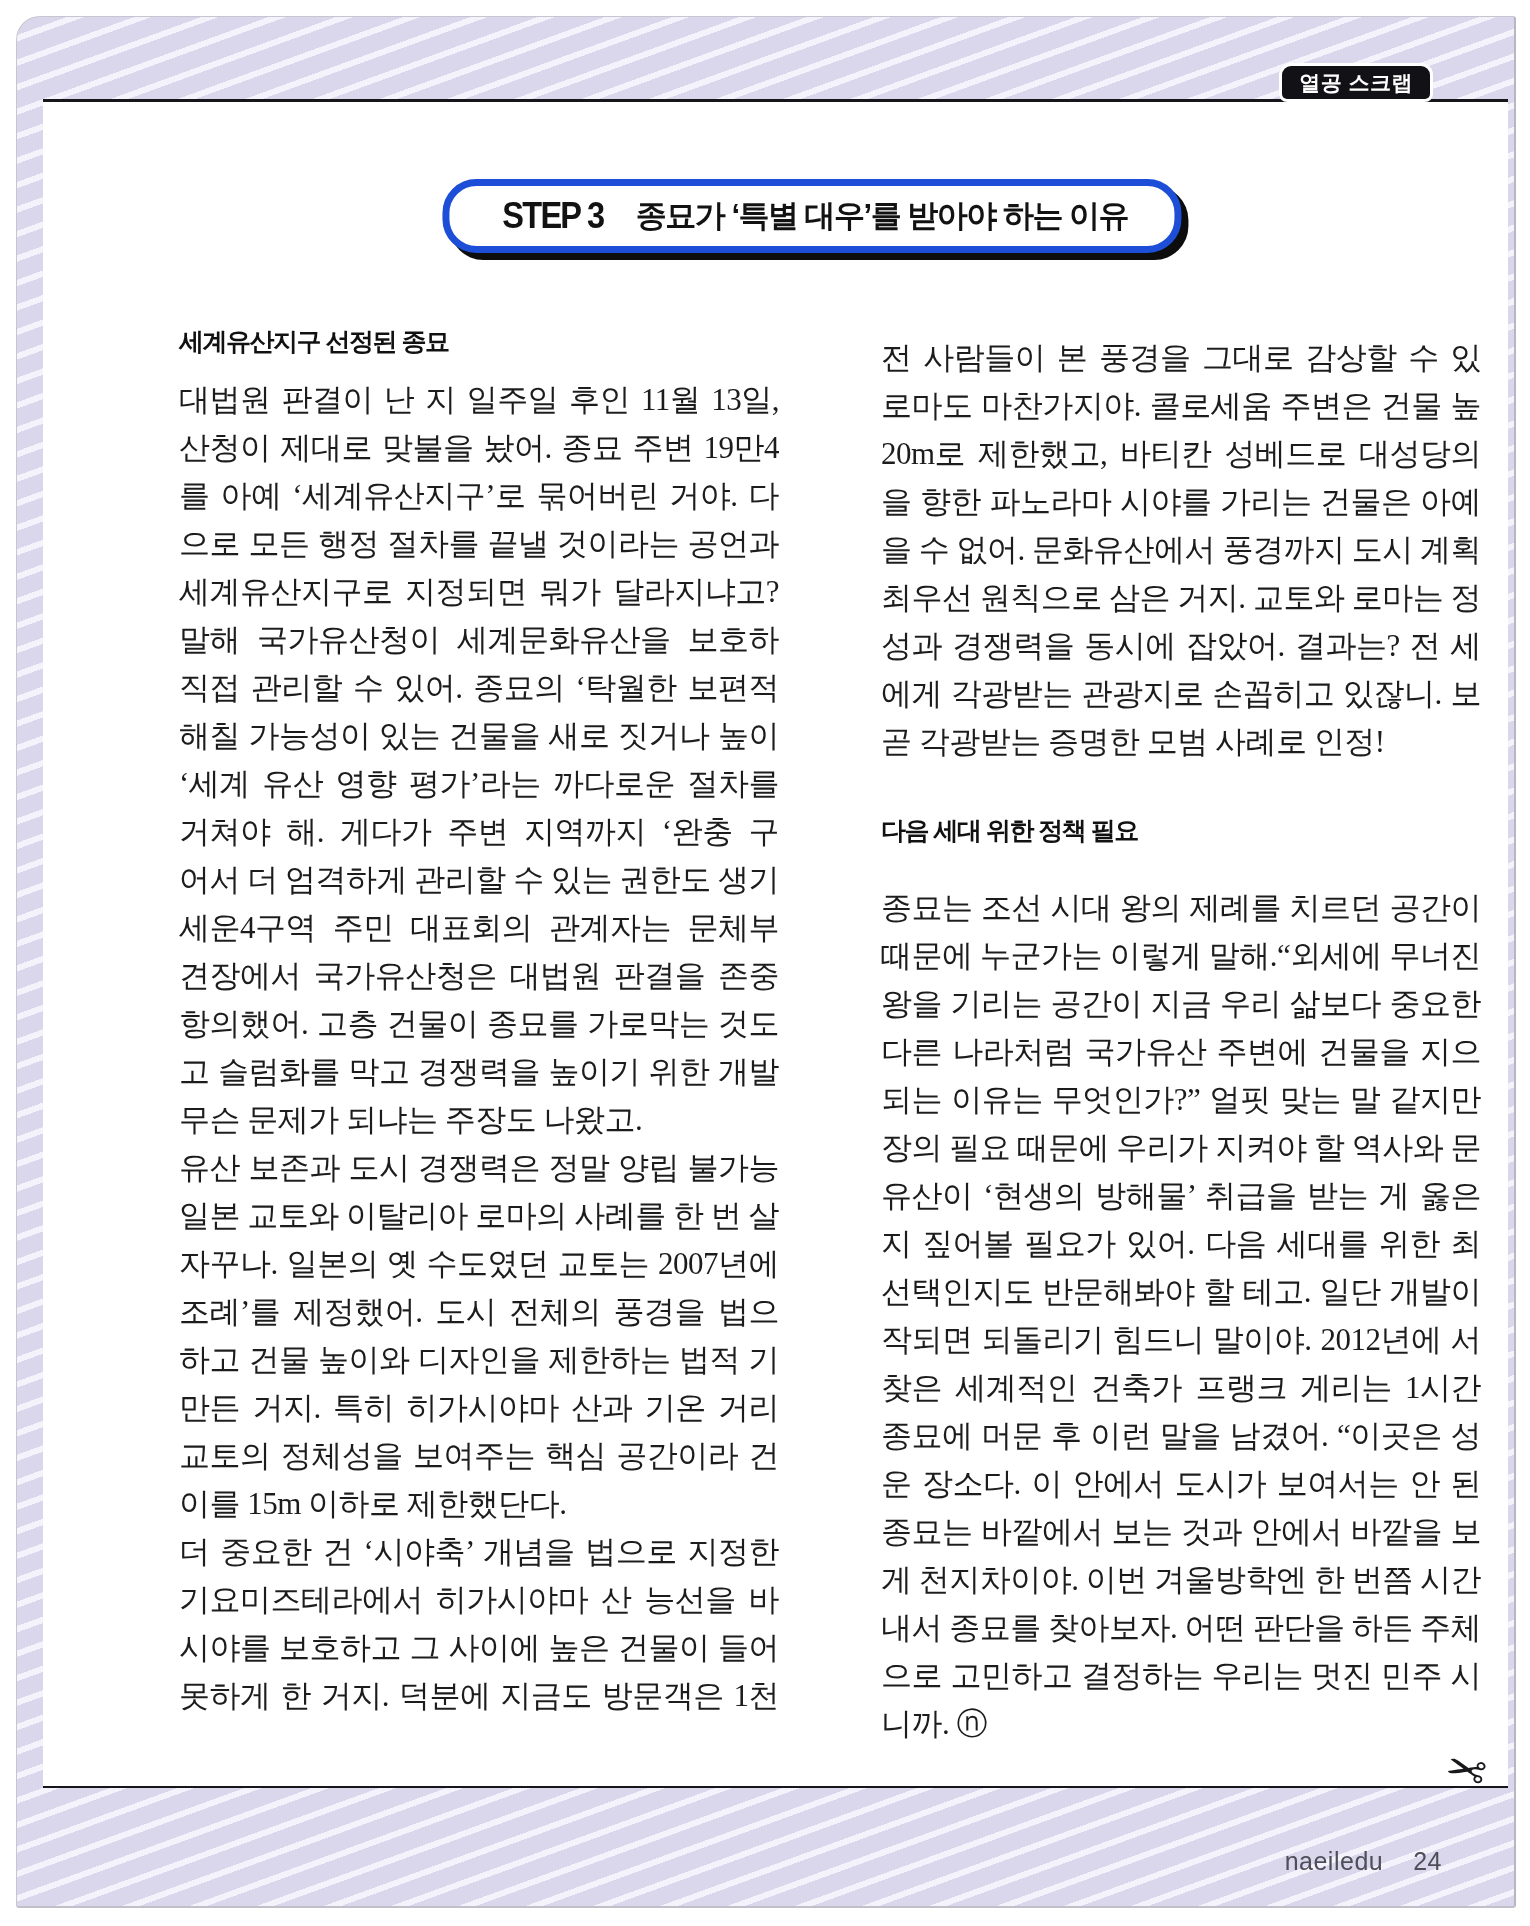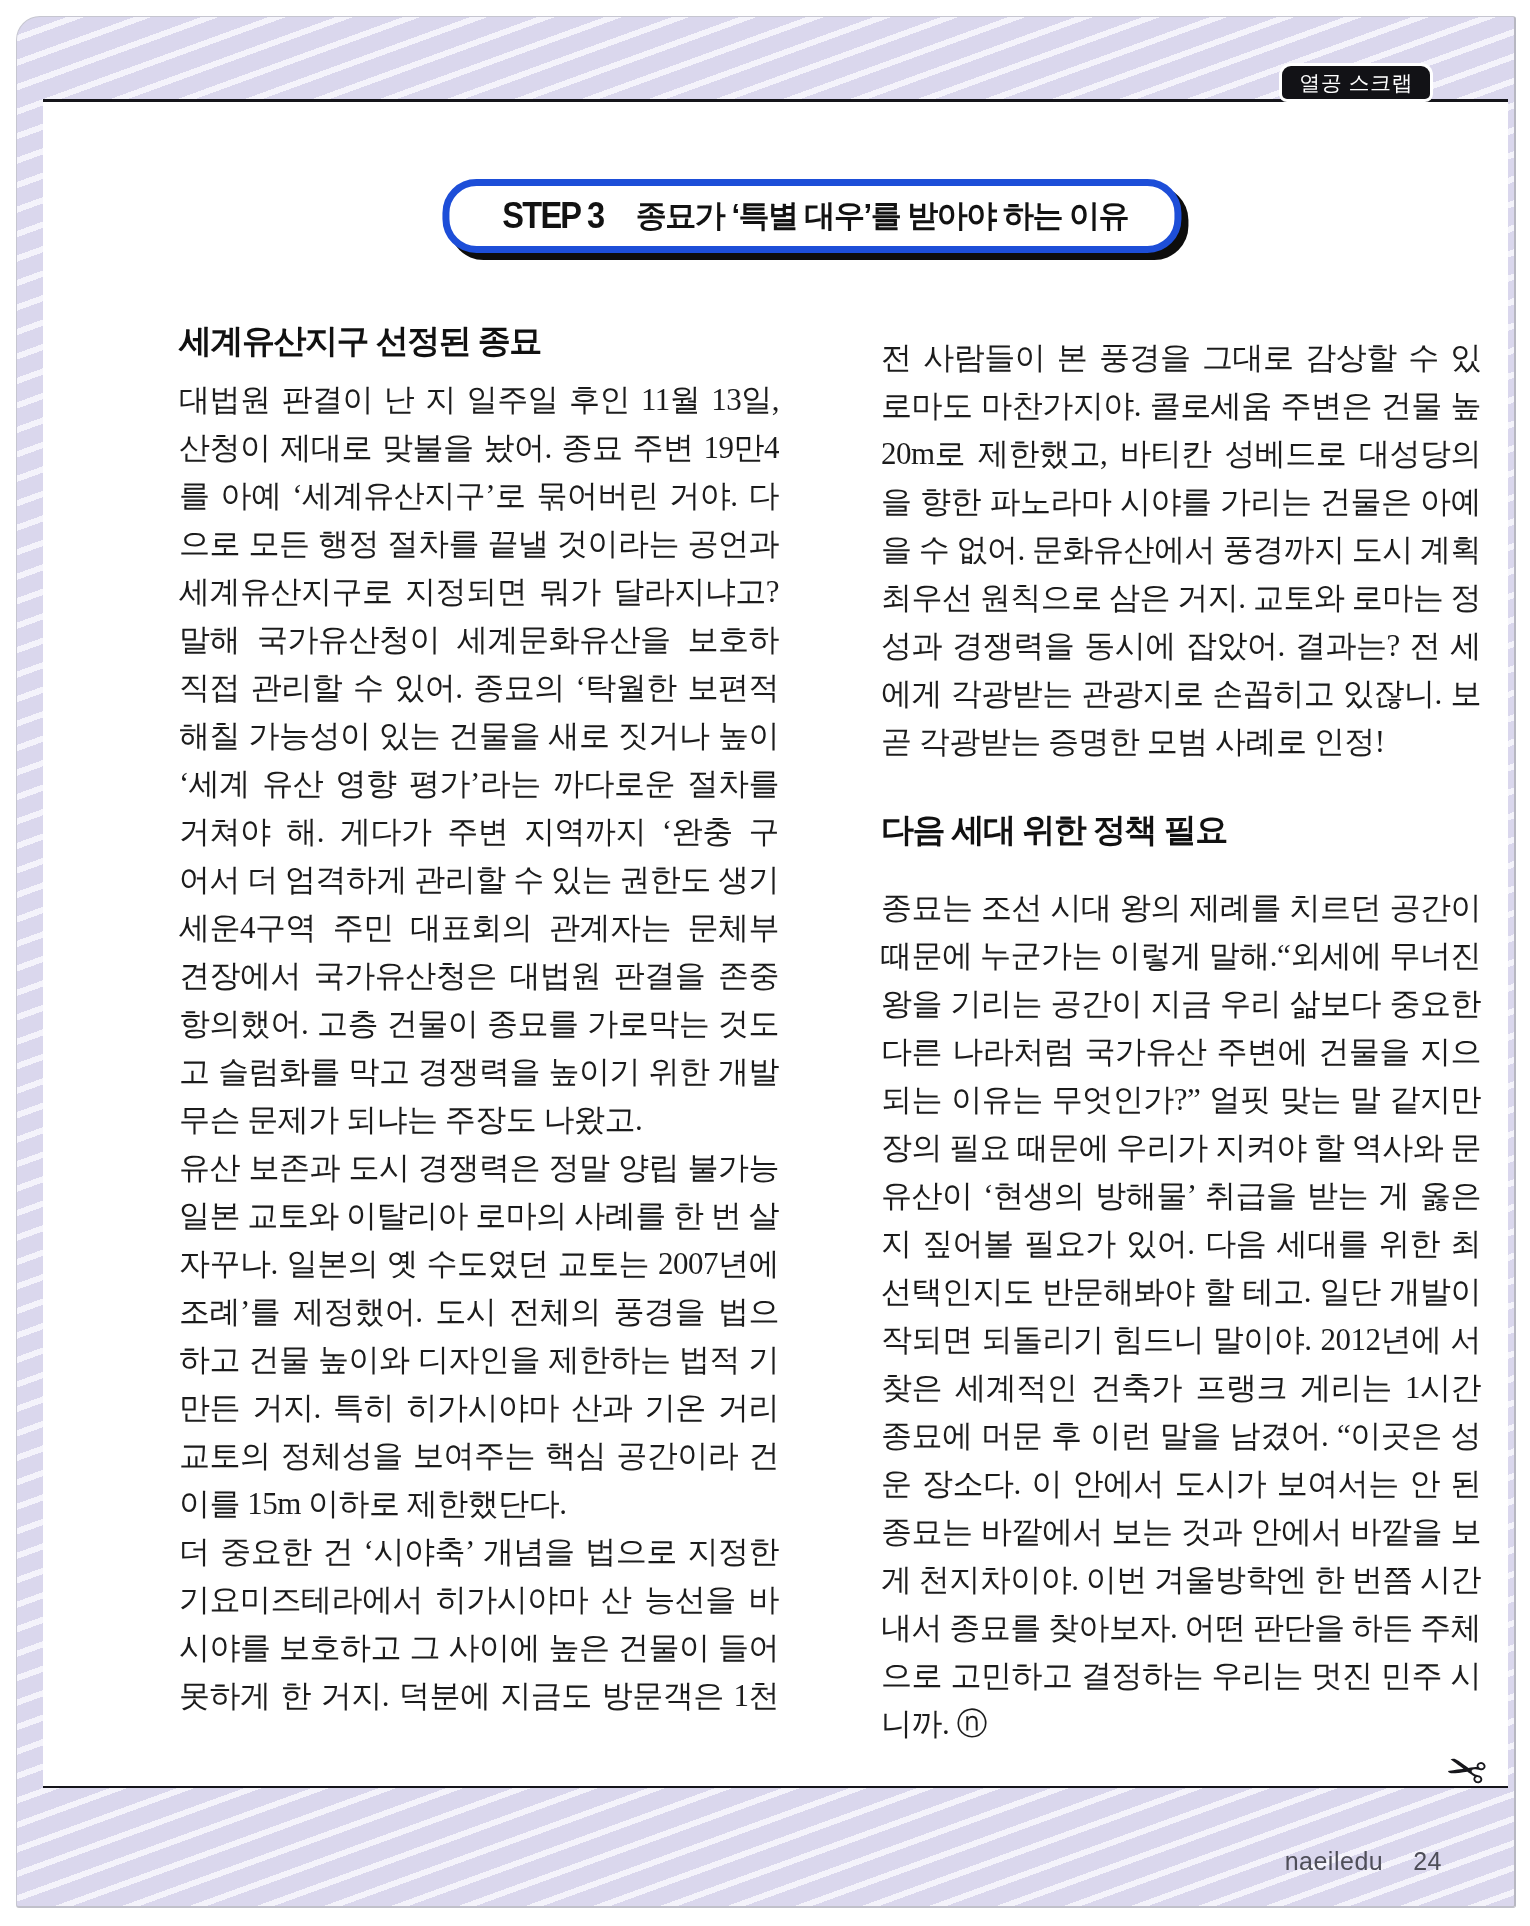--- a/index.html
+++ b/index.html
@@ -18,39 +18,39 @@
     position:absolute;left:26px;right:6px;top:82px;bottom:118px;
     background:#ffffff;
   }
   .topline{position:absolute;top:0;left:0;right:0;height:3px;background:#15151a;}
   .bottomline{position:absolute;bottom:0;left:0;right:0;height:2px;background:#15151a;}
   .badge{
     position:absolute;top:-33px;right:78px;height:33px;
     background:#121216;color:#ffffff;border-radius:9px 9px 5px 5px;
     box-shadow:0 0 0 3px #ffffff;
     display:flex;align-items:center;padding:0 17px;
-    font-size:21px;font-weight:400;letter-spacing:0.5px;z-index:3;
+    font-size:21px;font-weight:700;letter-spacing:0.5px;z-index:3;
   }
   .step-pill{
     position:absolute;top:80px;left:calc(50% + 36px);transform:translateX(-50%);
     height:60px;padding:0 46px;background:#ffffff;
     border:7px solid #1d4ed8;border-radius:34px;
     box-shadow:7px 7px 0 #0d0d0d;
     display:flex;align-items:center;gap:26px;white-space:nowrap;z-index:2;
   }
   .step-no{
     display:inline-block;font-weight:900;font-size:37px;letter-spacing:-2px;
     transform:scaleX(0.88);color:#121212;
   }
   .step-title{font-weight:700;font-size:31px;letter-spacing:-1.5px;color:#121212;}
   .col{position:absolute;width:600px;color:#1c1c1c;}
   .col-left{left:136px;top:222px;}
   .col-right{left:838px;top:235px;}
   .col h2{
-    margin:0 0 15px 0;font-size:33px;font-weight:700;letter-spacing:-1.5px;
+    margin:0 0 15px 0;font-size:25px;font-weight:700;letter-spacing:-1.5px;
     color:#111;line-height:40px;
     font-family:"Liberation Sans","DejaVu Sans",sans-serif;
   }
   .col-right h2{margin:44px 0 34px 0;}
   .tline{
     margin:0;height:48px;line-height:48px;font-size:31px;letter-spacing:-0.5px;
     font-family:"Liberation Serif","DejaVu Serif",serif;
     text-align:justify;text-align-last:justify;overflow:hidden;
   }
   .tline.para-end{text-align-last:left;}

